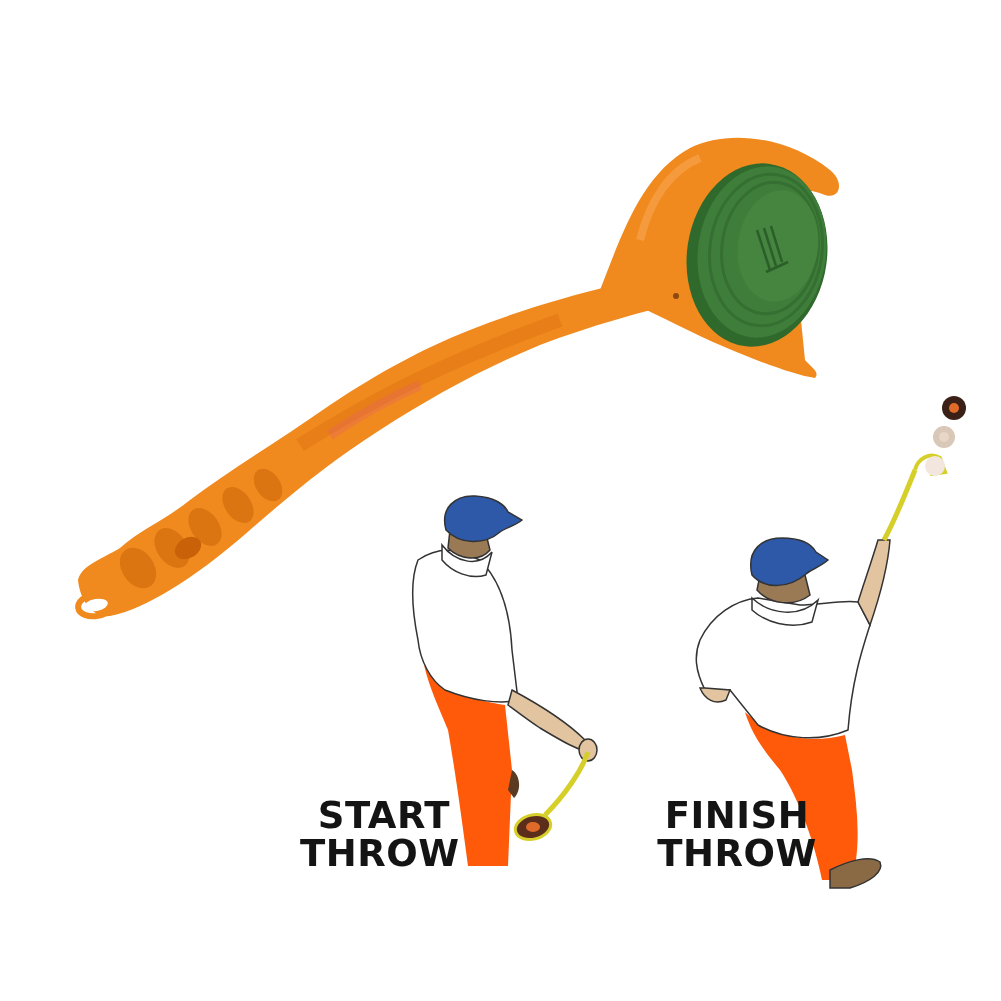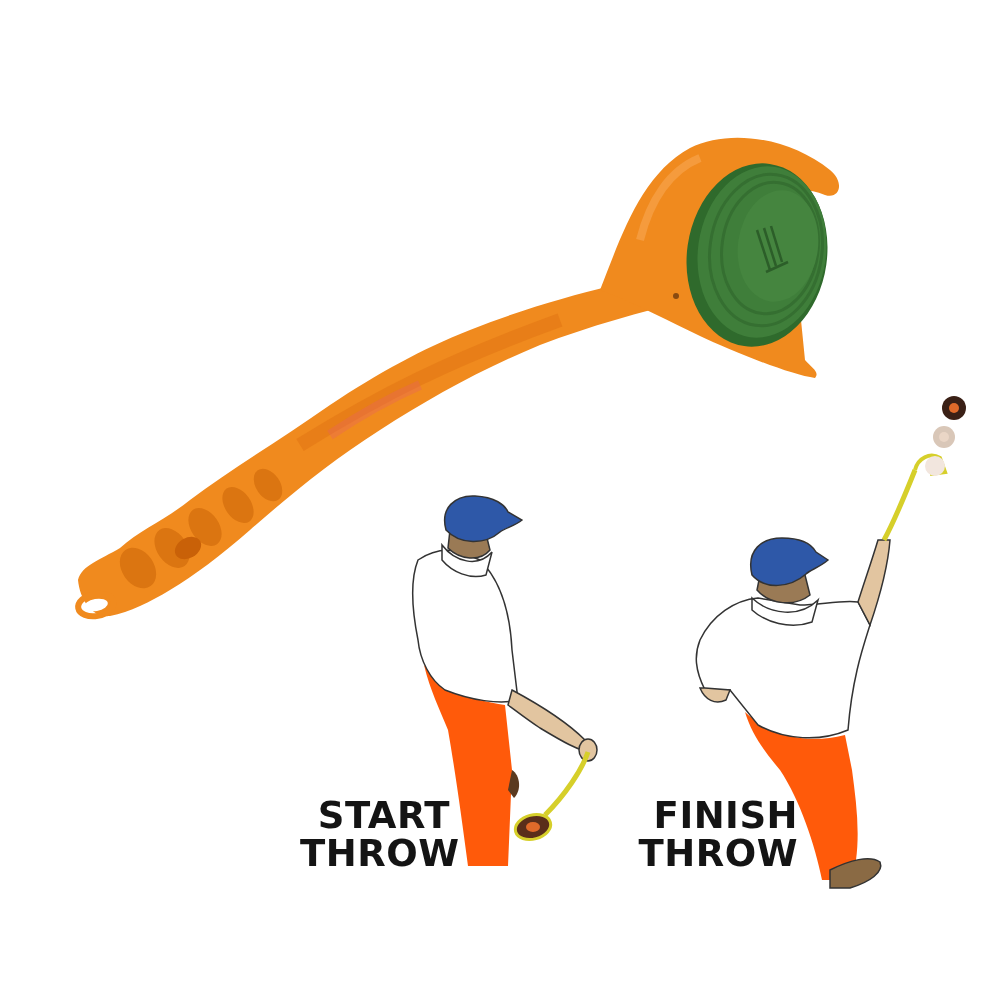--- a/index.html
+++ b/index.html
@@ -10,21 +10,21 @@
     font-family: "DejaVu Sans", sans-serif;
     font-weight: bold;
     font-size: 37px;
     line-height: 38px;
     color: #141414;
     text-align: right;
     letter-spacing: 0.5px;
   }
   .caption span { display: block; }
   .start-caption { left: 300px; top: 797px; width: 150px; }
-  .finish-caption { left: 628px; top: 797px; width: 170px; text-align: right; }
+  .finish-caption { left: 652px; top: 797px; width: 170px; text-align: center; }
 </style>
 </head>
 <body>
 
 <div class="stage">
 <svg width="1001" height="1001" viewBox="0 0 1001 1001" xmlns="http://www.w3.org/2000/svg">
 
   <g>
 
     <path d="M78,580 C82,565 100,560 120,548 C140,530 165,520 190,500 C230,470 280,440 330,405

